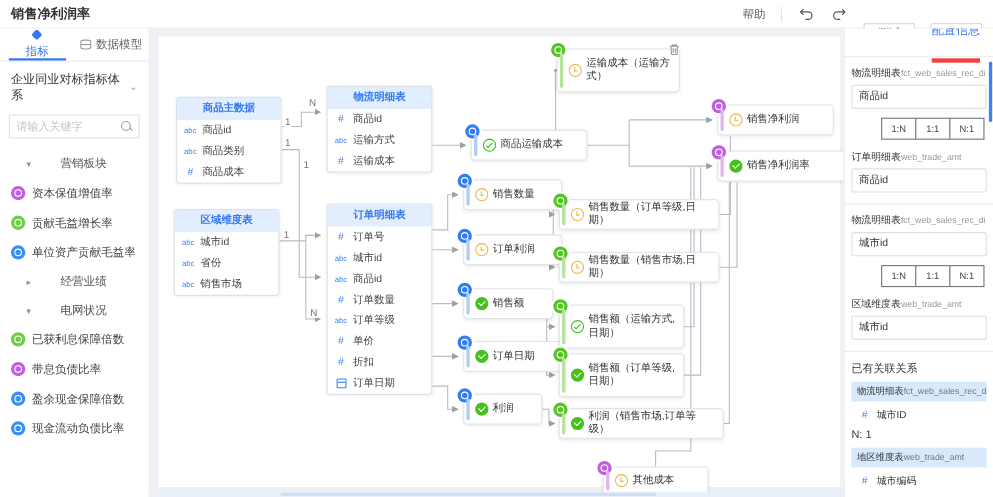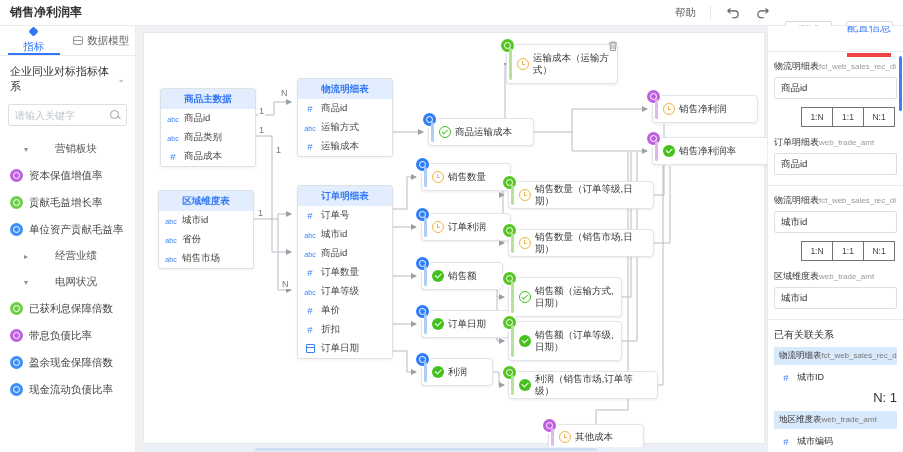--- a/index.html
+++ b/index.html
@@ -87,21 +87,21 @@
   .plabel { font-size:9px; color:#333; white-space:nowrap; overflow:hidden; margin-bottom:4px; }
   .plabel .code { color:#999; font-size:8px; }
   .pinput { height:22px; border:1px solid #dcdfe3; border-radius:2px; padding:0 6px; line-height:20px; font-size:9.5px; color:#333; background:#fff; margin-bottom:8px; cursor:text; }
   .seg { display:flex; margin:0 0 9px 28px; }
   .seg-btn { width:32px; height:20px; border:1px solid #737373; margin-left:-1px; text-align:center; line-height:18px; font-size:8.5px; color:#444; background:#fff; cursor:pointer; }
   .existing { border-top:1px solid #ececec; padding:8px 6px; }
   .ex-title { font-size:10px; color:#333; margin-bottom:5px; }
   .hl { background:#d8e9fb; padding:3px 5px; font-size:8.5px; color:#333; white-space:nowrap; overflow:hidden; margin:3px 0; }
   .hl .code { color:#777; font-size:8px; }
   .fieldrow { display:flex; align-items:center; gap:4px; padding:3px 5px; font-size:9px; color:#333; }
-  .cardline { text-align:right; font-size:13px; color:#333; padding:3px 0; }
+  .cardline { text-align:left; font-size:10px; color:#333; padding:3px 0; }
   .vthumb { position:absolute; right:1px; top:30px; width:3px; height:55px; background:#3b82f6; border-radius:2px; }
 </style>
 </head>
 <body>
 
 <div class="topbar">
   <span class="title">销售净利润率</span>
   <div class="topbar-right">
     <span class="help">帮助</span>
     <span class="tdivider"></span>

